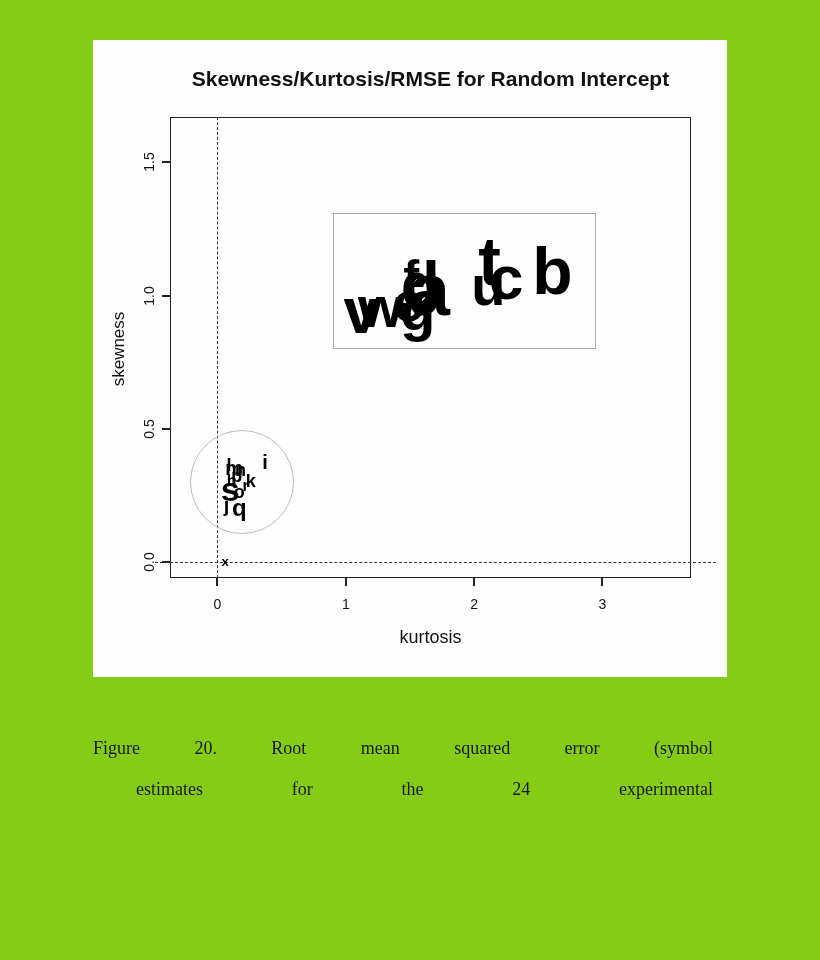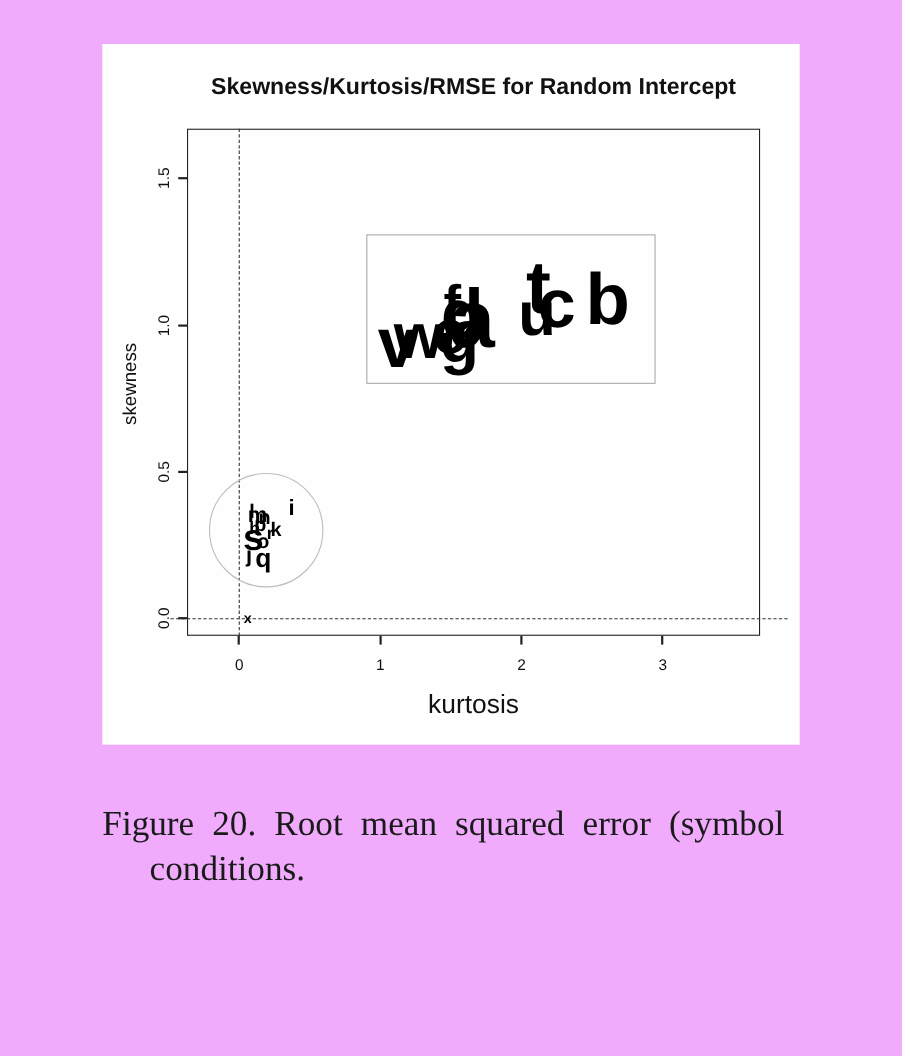--- a/index.html
+++ b/index.html
@@ -1,55 +1,55 @@
 <!DOCTYPE html>
 <html><head>
 <meta charset="utf-8">
 <style>
   html,body{margin:0;padding:0;background:#f5f5f5;}
-  #stage{position:relative;width:820px;height:960px;background:#f0abfc;overflow:hidden;
+  #stage{position:relative;width:820px;height:960px;background:#84cc16;overflow:hidden;
          font-family:"Liberation Sans",sans-serif;}
   .panel{position:absolute;left:93px;top:40px;width:634px;height:637px;background:#fefefe;}
   .plot-title{position:absolute;left:170px;top:67px;width:521px;text-align:center;
               font-size:21px;font-weight:bold;color:#111;letter-spacing:0px;}
   .plot-box{position:absolute;left:170px;top:117px;width:521px;height:461px;
             border:1px solid #222;box-sizing:border-box;background:transparent;}
   .ylabel{position:absolute;left:119px;top:349px;transform:translate(-50%,-50%) rotate(-90deg);
           font-size:17px;color:#111;white-space:nowrap;}
   .xlabel{position:absolute;left:170px;top:627px;width:521px;text-align:center;
-          font-size:24px;color:#111;}
+          font-size:18px;color:#111;}
   .xtick-mark{position:absolute;width:2px;height:8px;background:#222;}
   .ytick-mark{position:absolute;width:8px;height:2px;background:#222;}
   .xtick-label{position:absolute;transform:translate(-50%,0);font-size:14px;color:#111;}
   .ytick-label{position:absolute;transform:translate(-50%,-50%) rotate(-90deg);
                font-size:14px;color:#111;white-space:nowrap;}
   .vdash{position:absolute;width:0;border-left:1px dashed #333;}
   .hdash{position:absolute;height:0;border-top:1px dashed #333;}
   .annot-rect{position:absolute;border:1px solid #ababab;box-sizing:border-box;}
   .annot-circle{position:absolute;border:1px solid #bdbdbd;border-radius:50%;box-sizing:border-box;}
   .pt{position:absolute;transform:translate(-50%,-54%);line-height:1;color:#000;
       font-family:"Liberation Sans",sans-serif;font-weight:700;white-space:pre;}
   .caption{position:absolute;left:93px;top:728px;width:620px;
-           font-family:"Liberation Serif",serif;font-size:32px;line-height:41px;color:#1a1a1a;}
+           font-family:"Liberation Serif",serif;font-size:18px;line-height:41px;color:#1a1a1a;}
   .cap-line{text-align:justify;text-align-last:justify;}
   .cap-line.indent{padding-left:43px;}
   .cap-line.last{text-align:left;text-align-last:left;}
 </style>
 </head>
 <body>
 
 <div id="stage">
   <div class="panel"></div>
   <div class="plot-title">Skewness/Kurtosis/RMSE for Random Intercept</div>
   <div class="plot-box"></div>
   <div class="ylabel">skewness</div>
   <div class="xlabel">kurtosis</div>
   <div class="caption">
     <div class="cap-line">Figure 20. Root mean squared error (symbol</div>
-    <div class="cap-line indent last">conditions.</div>
+    <div class="cap-line indent">estimates for the 24 experimental</div>
   </div>
 <div class="vdash" style="left: 217.48px; top: 117px; height: 461px;"></div>
     <div class="hdash" style="left: 155px; top: 562.012px; width: 561px;"></div>
     <div class="annot-rect" style="left: 332.973px; top: 212.931px; width: 263.067px; height: 135.902px; border-color: rgb(171, 171, 171);"></div>
     <div class="annot-circle" style="left: 189.862px; top: 430.069px; width: 104px; height: 104px; border-color: rgb(189, 189, 189);"></div>
     <div class="xtick-mark" style="left: 216.48px; top: 578px;"></div>
     <div class="xtick-label" style="left: 217.48px; top: 596px;">0</div>
     <div class="xtick-mark" style="left: 344.805px; top: 578px;"></div>
     <div class="xtick-label" style="left: 345.805px; top: 596px;">1</div>
     <div class="xtick-mark" style="left: 473.131px; top: 578px;"></div>

